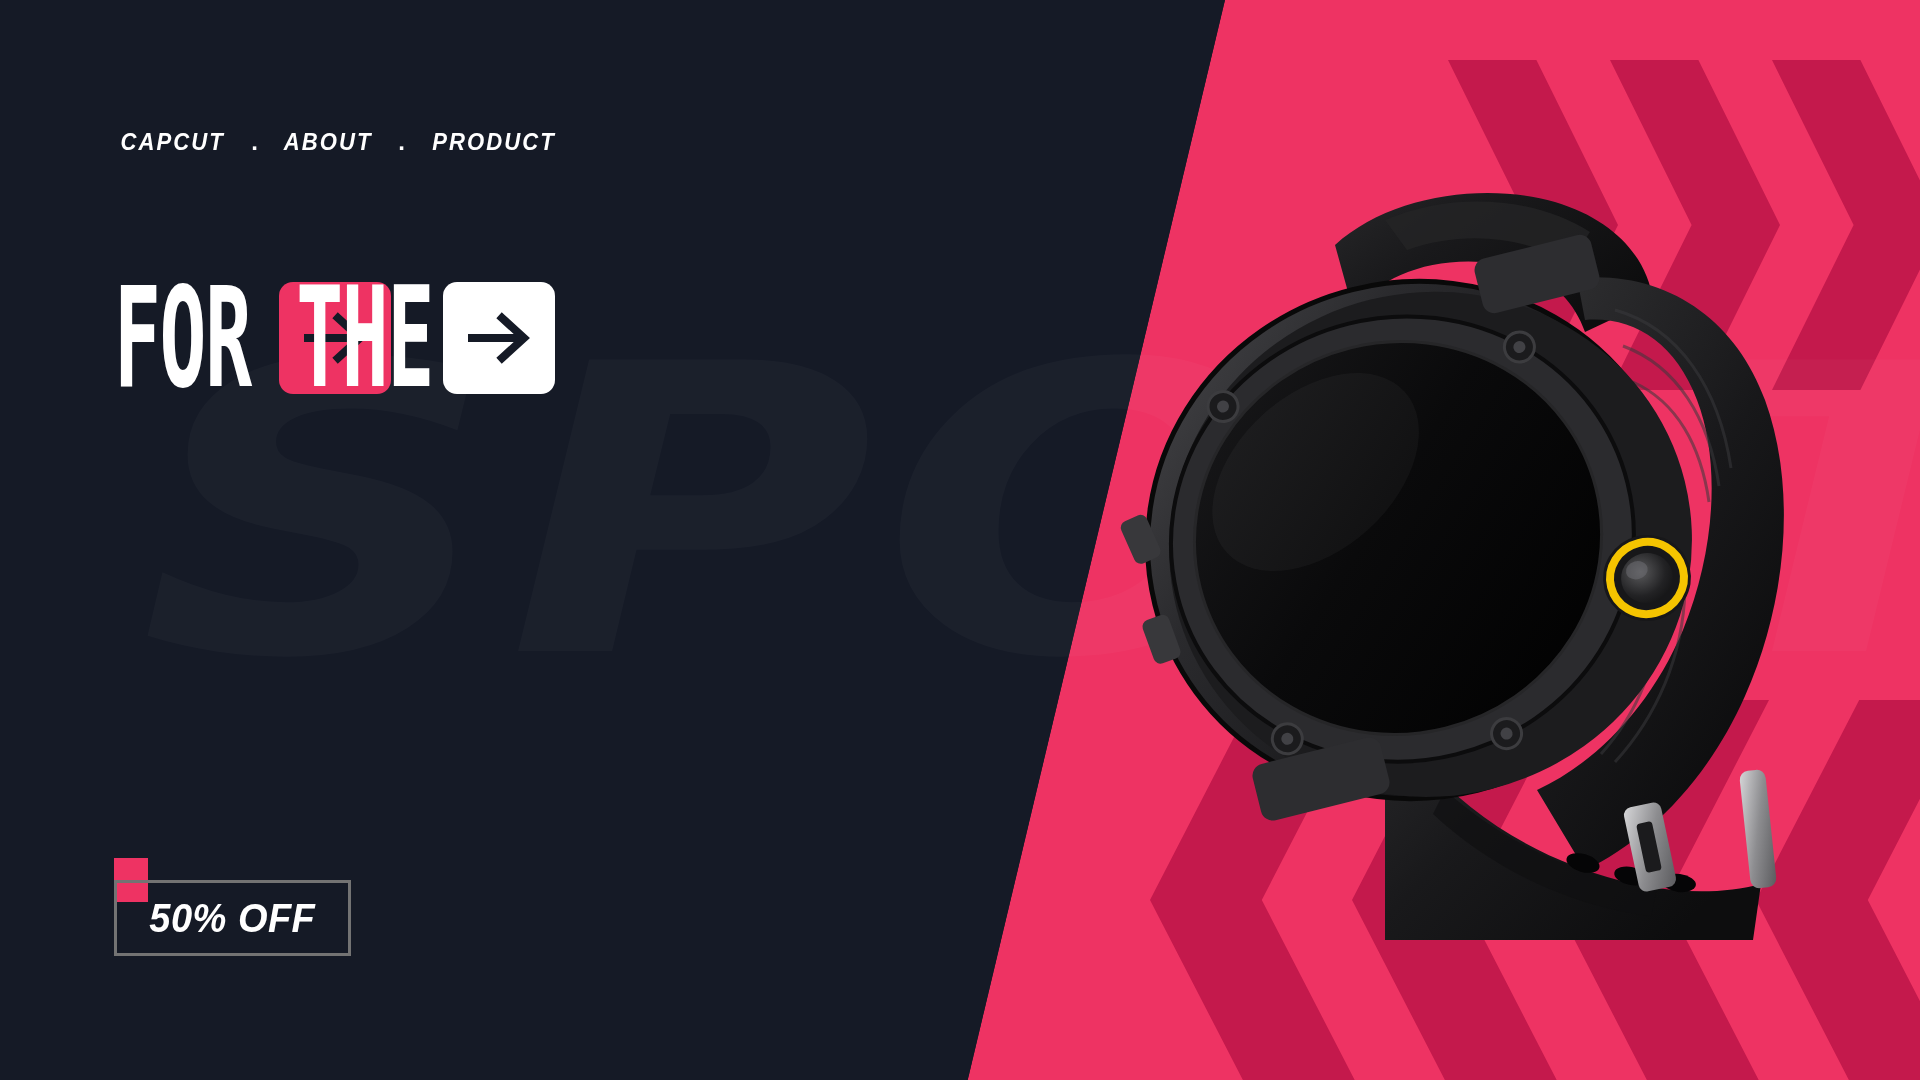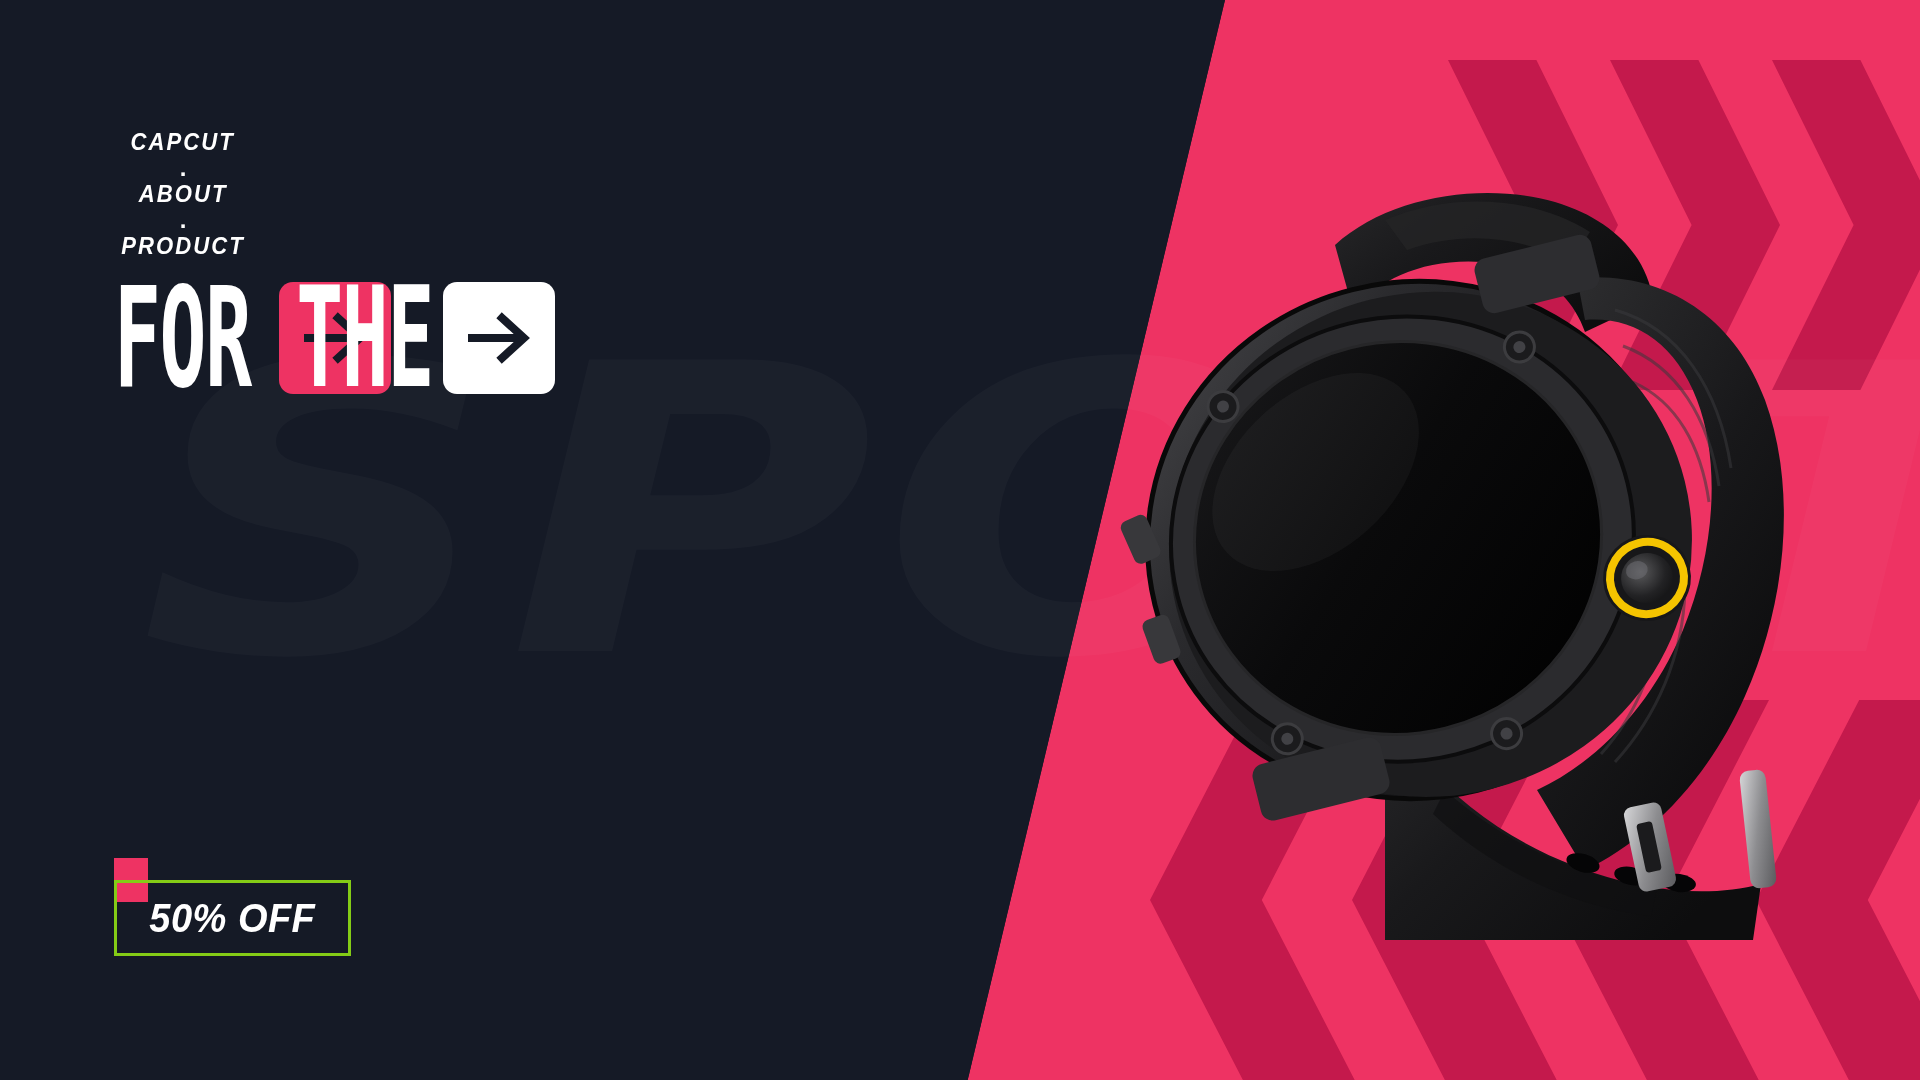--- a/index.html
+++ b/index.html
@@ -66,21 +66,20 @@
   }
 
   
   .nav {
     position:absolute;
     left:116px; top:128px;
     display:flex;
     align-items:center;
     gap:0;
     z-index:8;
-    flex-direction:column;
   }
   .nav-item {
     font-size:24px;
     font-weight:700;
     font-style:italic;
     color:#ffffff;
     letter-spacing:2.2px;
     transform:scaleX(.92);
     white-space:nowrap;
   }
@@ -163,21 +162,21 @@
   }
   .badge-wrap { position:relative; }
   .badge-tab {
     position:absolute;
     left:0; top:-22px;
     width:34px; height:44px;
     background:#ee3363;
   }
   .badge {
     position:relative;
-    border:3px solid #84cc16;
+    border:3px solid #737373;
     height:76px;
     display:flex;
     align-items:center;
     padding:8px 28px;
   }
   .badge-text {
     font-size:40px;
     font-weight:700;
     font-style:italic;
     color:#ffffff;

